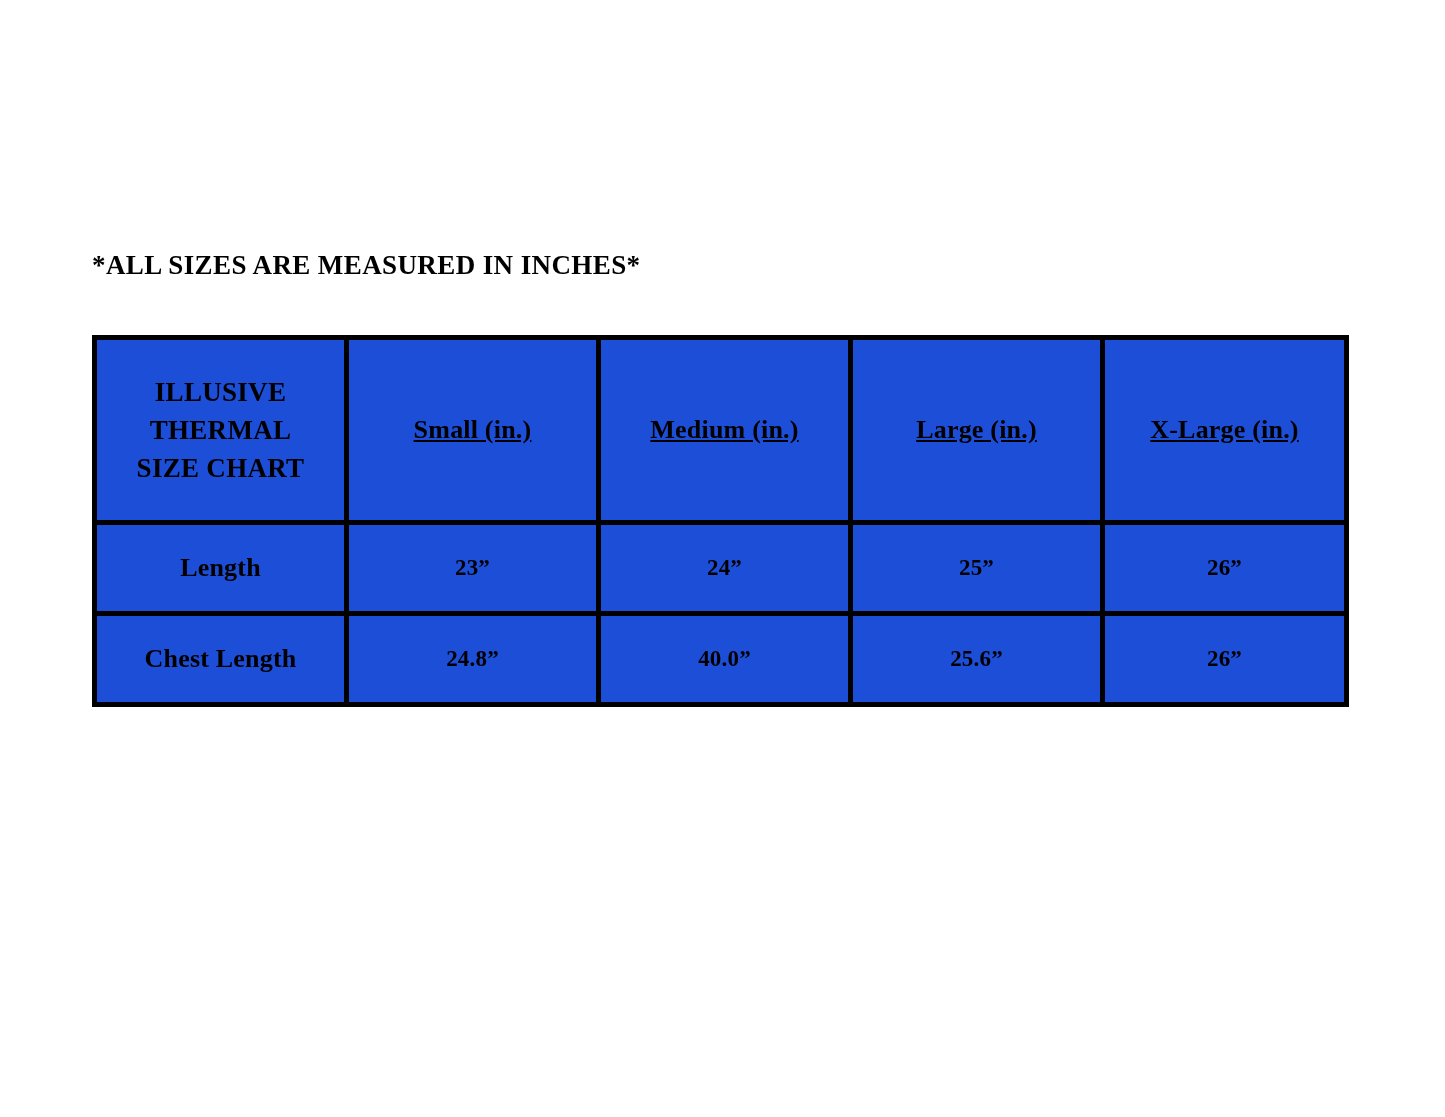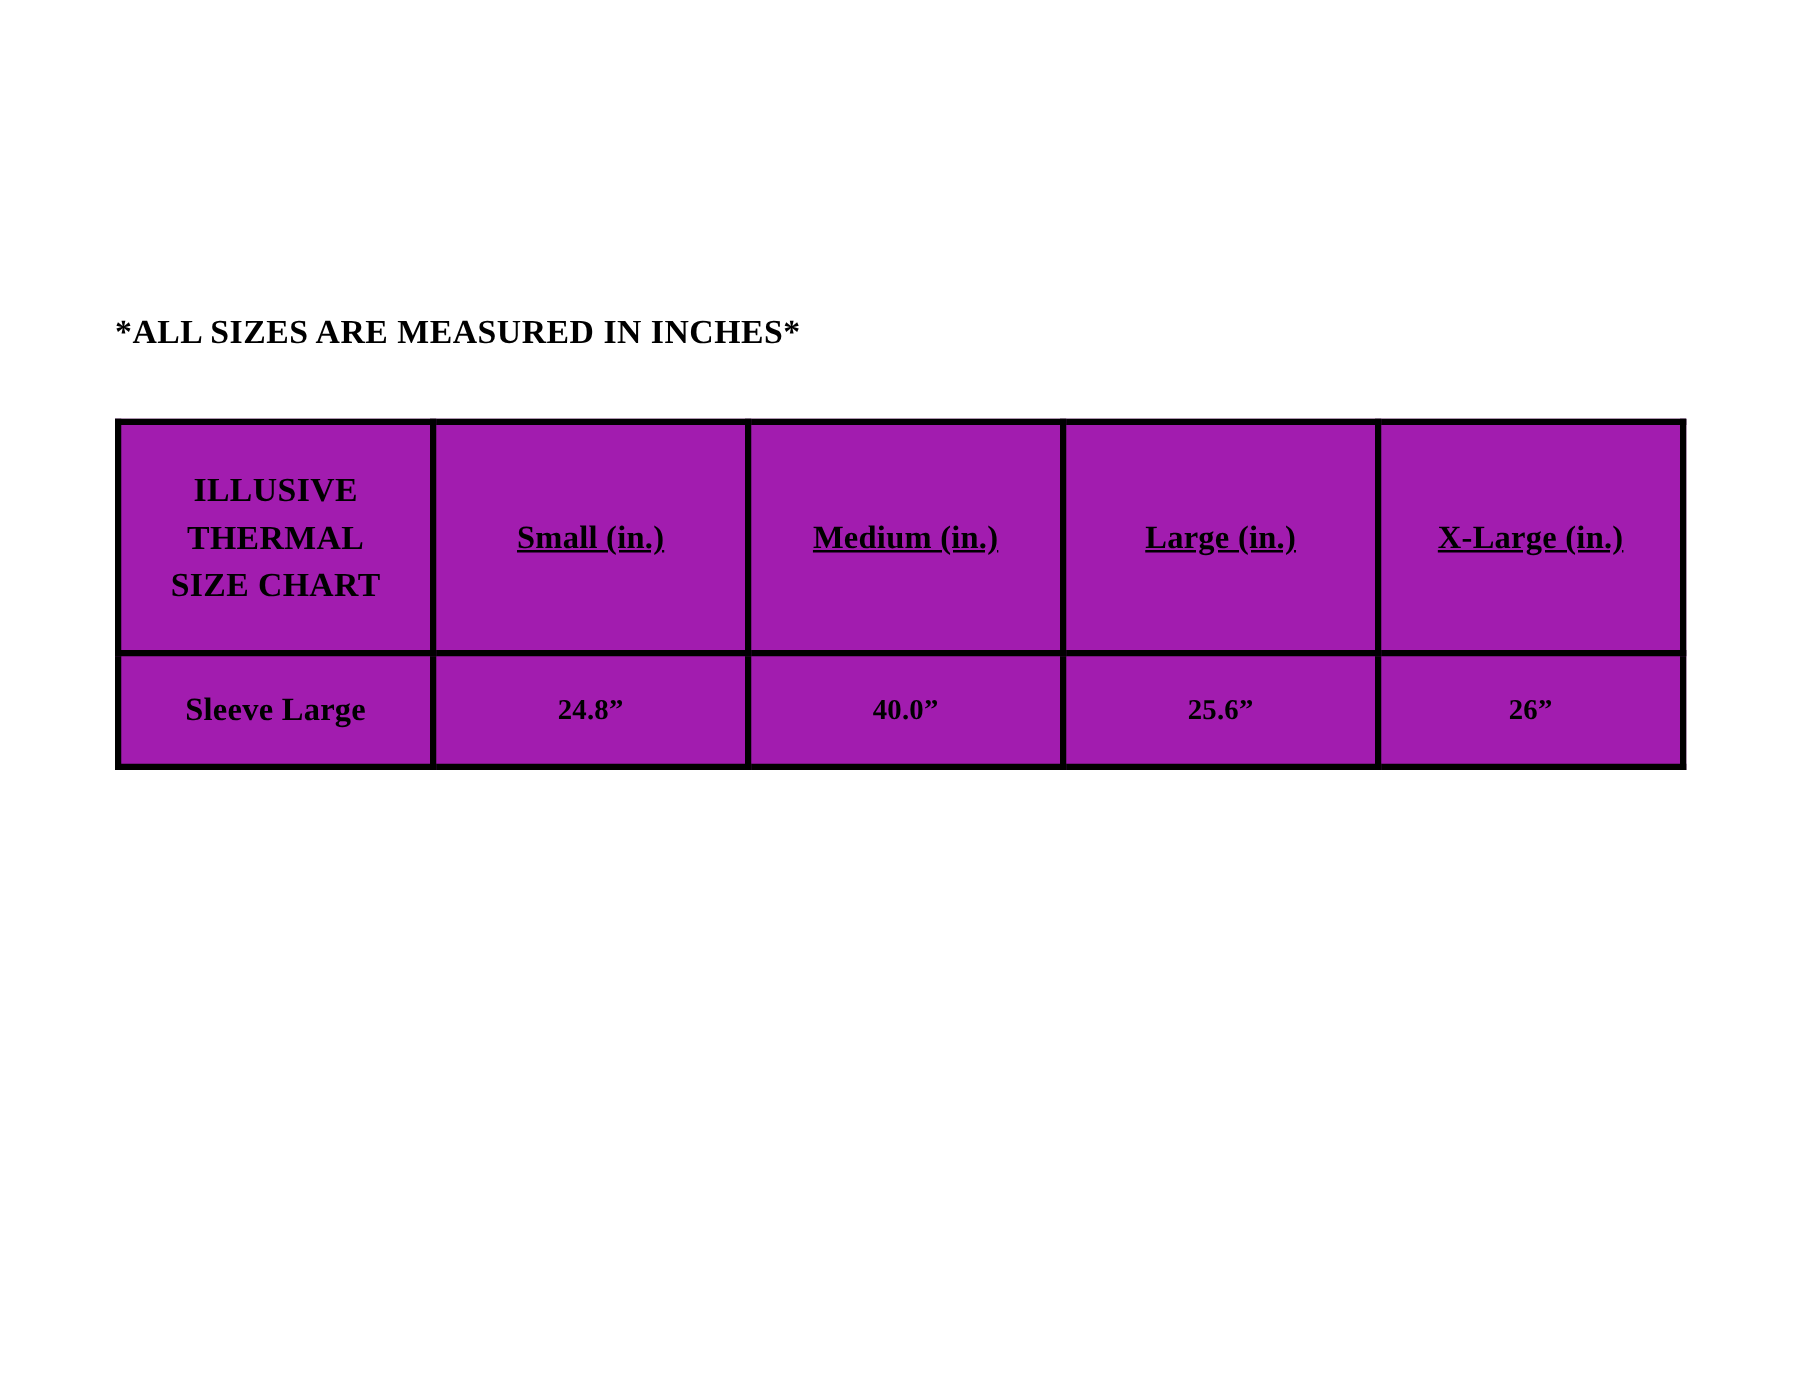--- a/index.html
+++ b/index.html
@@ -31,21 +31,21 @@
     letter-spacing: 0.4px;
     white-space: nowrap;
   }
   table.size-chart {
     position: absolute;
     left: 92px;
     top: 335px;
     width: 1252px;
     border-collapse: collapse;
     table-layout: fixed;
-    background: #a21caf;
+    background: #1d4ed8;
   }
   table.size-chart td {
     border: 5px solid #000000;
     text-align: center;
     vertical-align: middle;
     font-weight: bold;
     padding: 0;
   }
   
   col.c0 { width: 252px; }
@@ -107,23 +107,30 @@
             <div>SIZE CHART</div>
           </div>
         </td>
         <td class="col-head">Small (in.)</td>
         <td class="col-head">Medium (in.)</td>
         <td class="col-head">Large (in.)</td>
         <td class="col-head">X-Large (in.)</td>
       </tr>
 
 
+      <tr class="row-std">
+        <td class="row-head">Length</td>
+        <td class="cell-val">23”</td>
+        <td class="cell-val">24”</td>
+        <td class="cell-val">25”</td>
+        <td class="cell-val">26”</td>
+      </tr>
 
       <tr class="row-std">
-        <td class="row-head">Sleeve Large</td>
+        <td class="row-head">Chest Length</td>
         <td class="cell-val">24.8”</td>
         <td class="cell-val">40.0”</td>
         <td class="cell-val">25.6”</td>
         <td class="cell-val">26”</td>
       </tr>
     </tbody>
   </table>
 
 </div>
 

